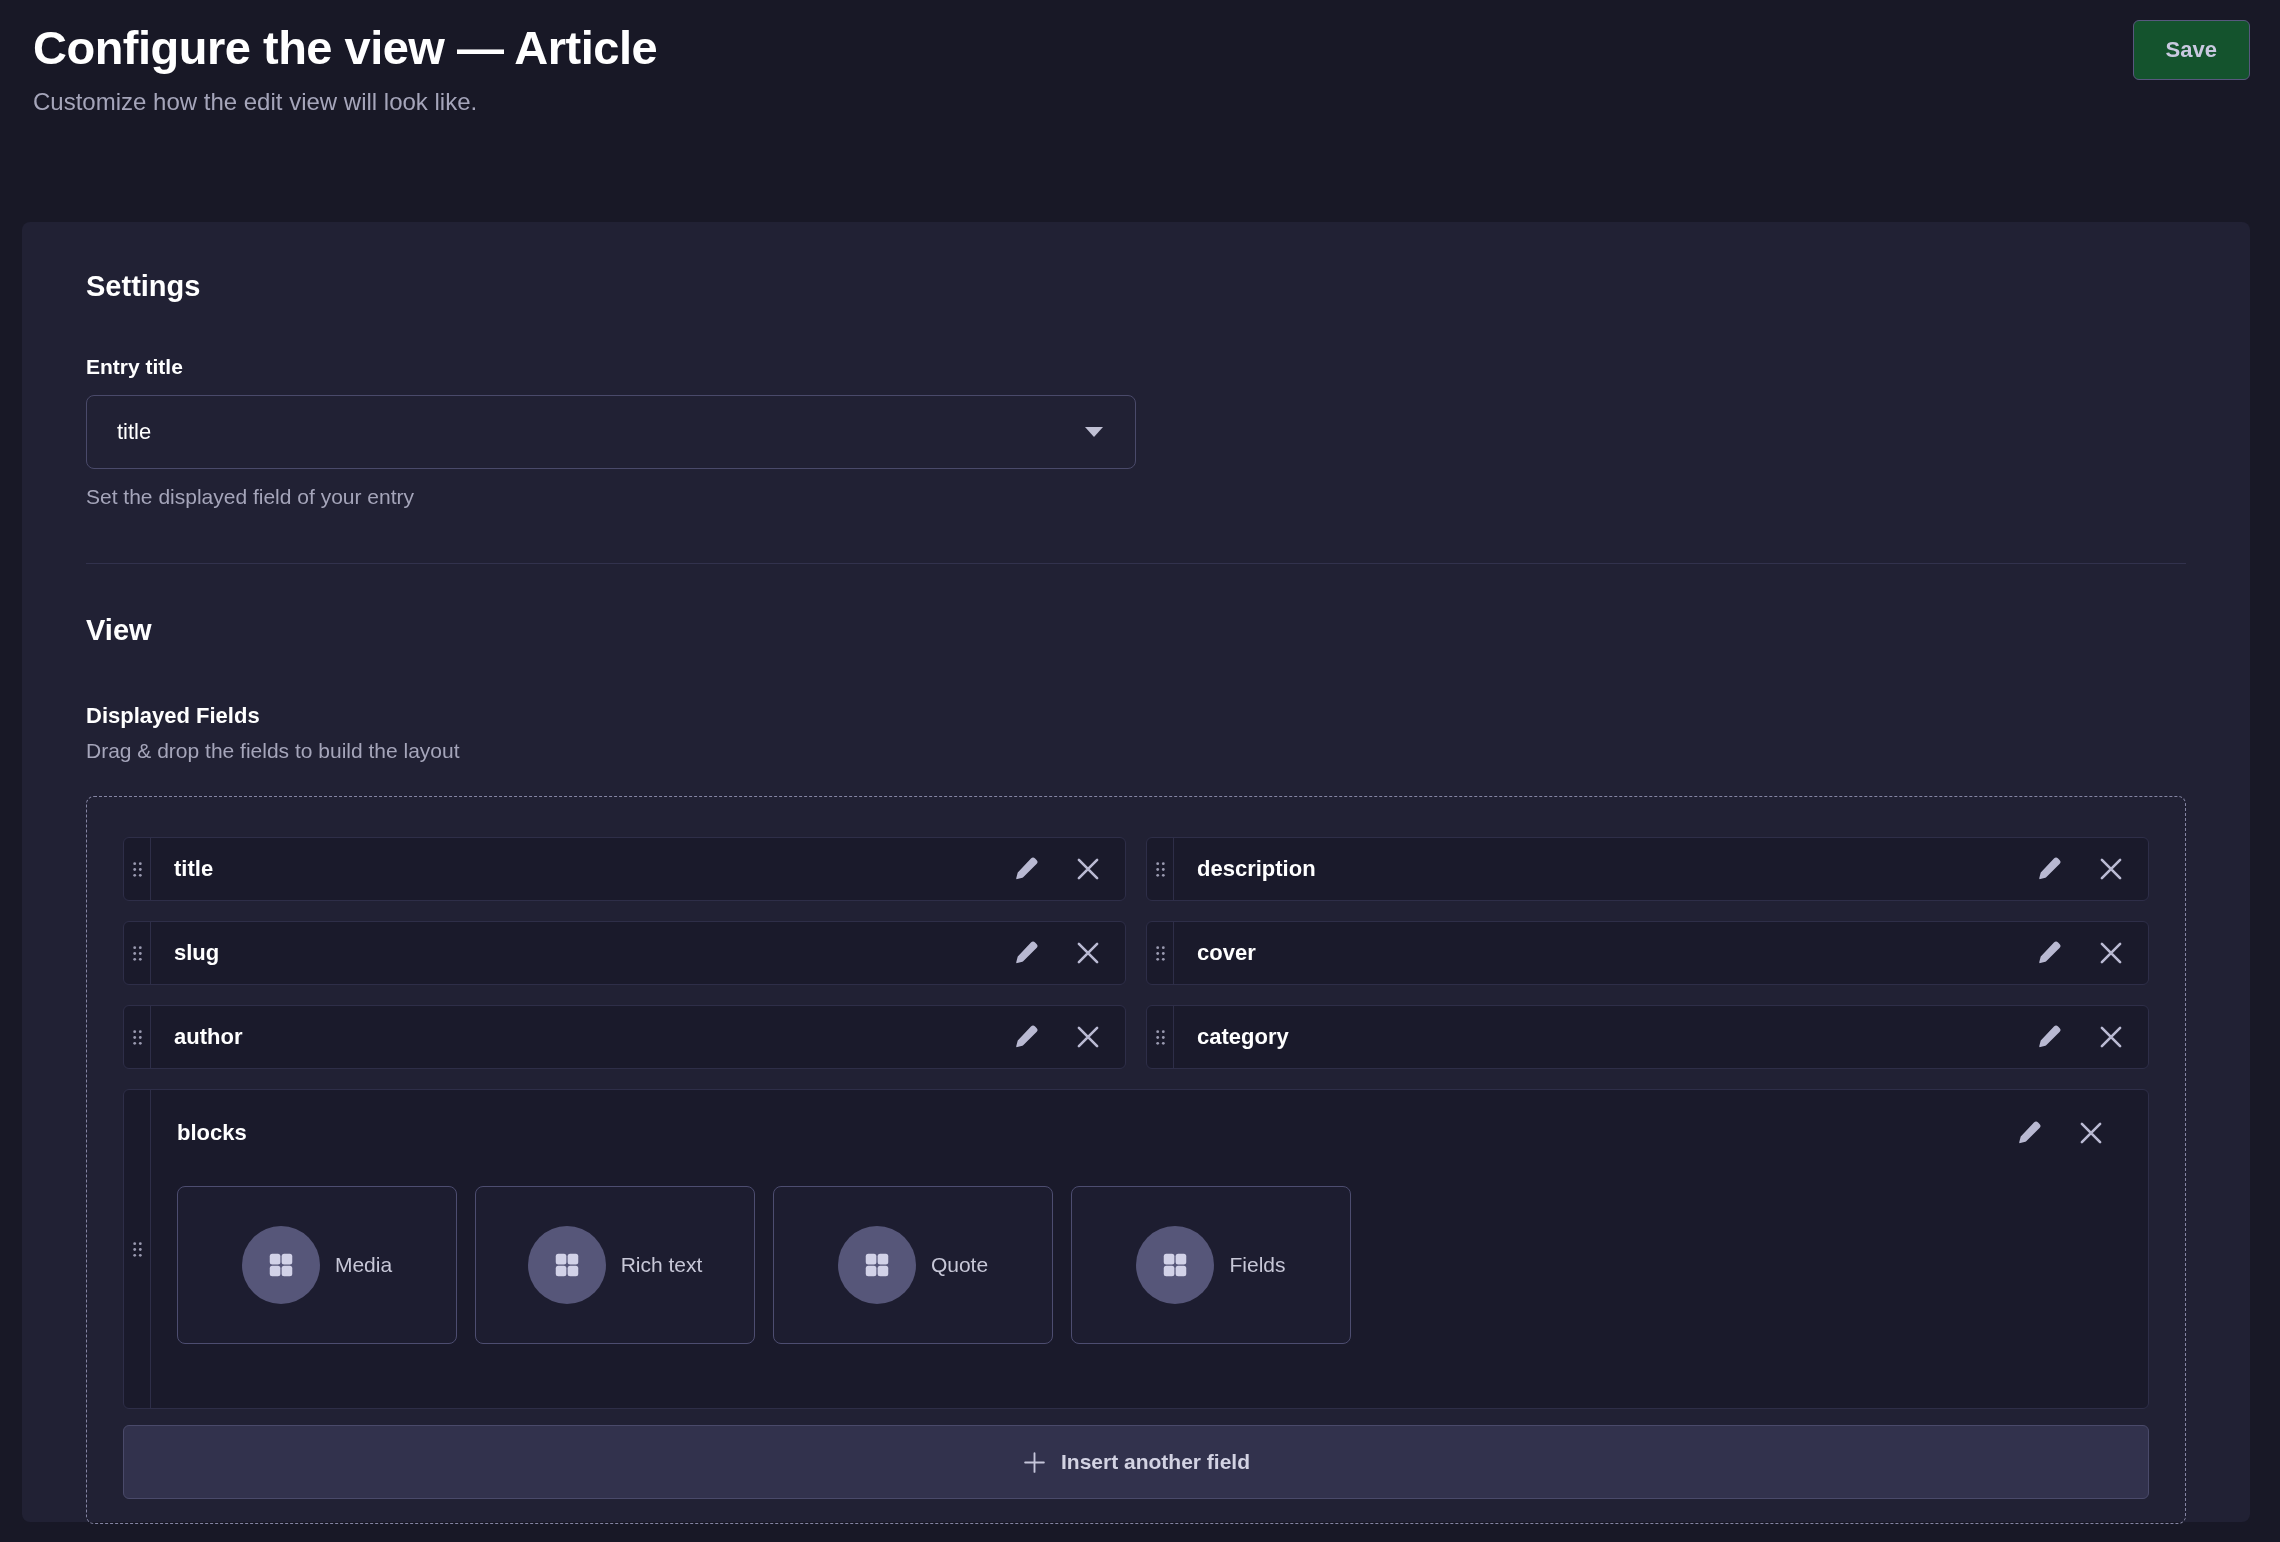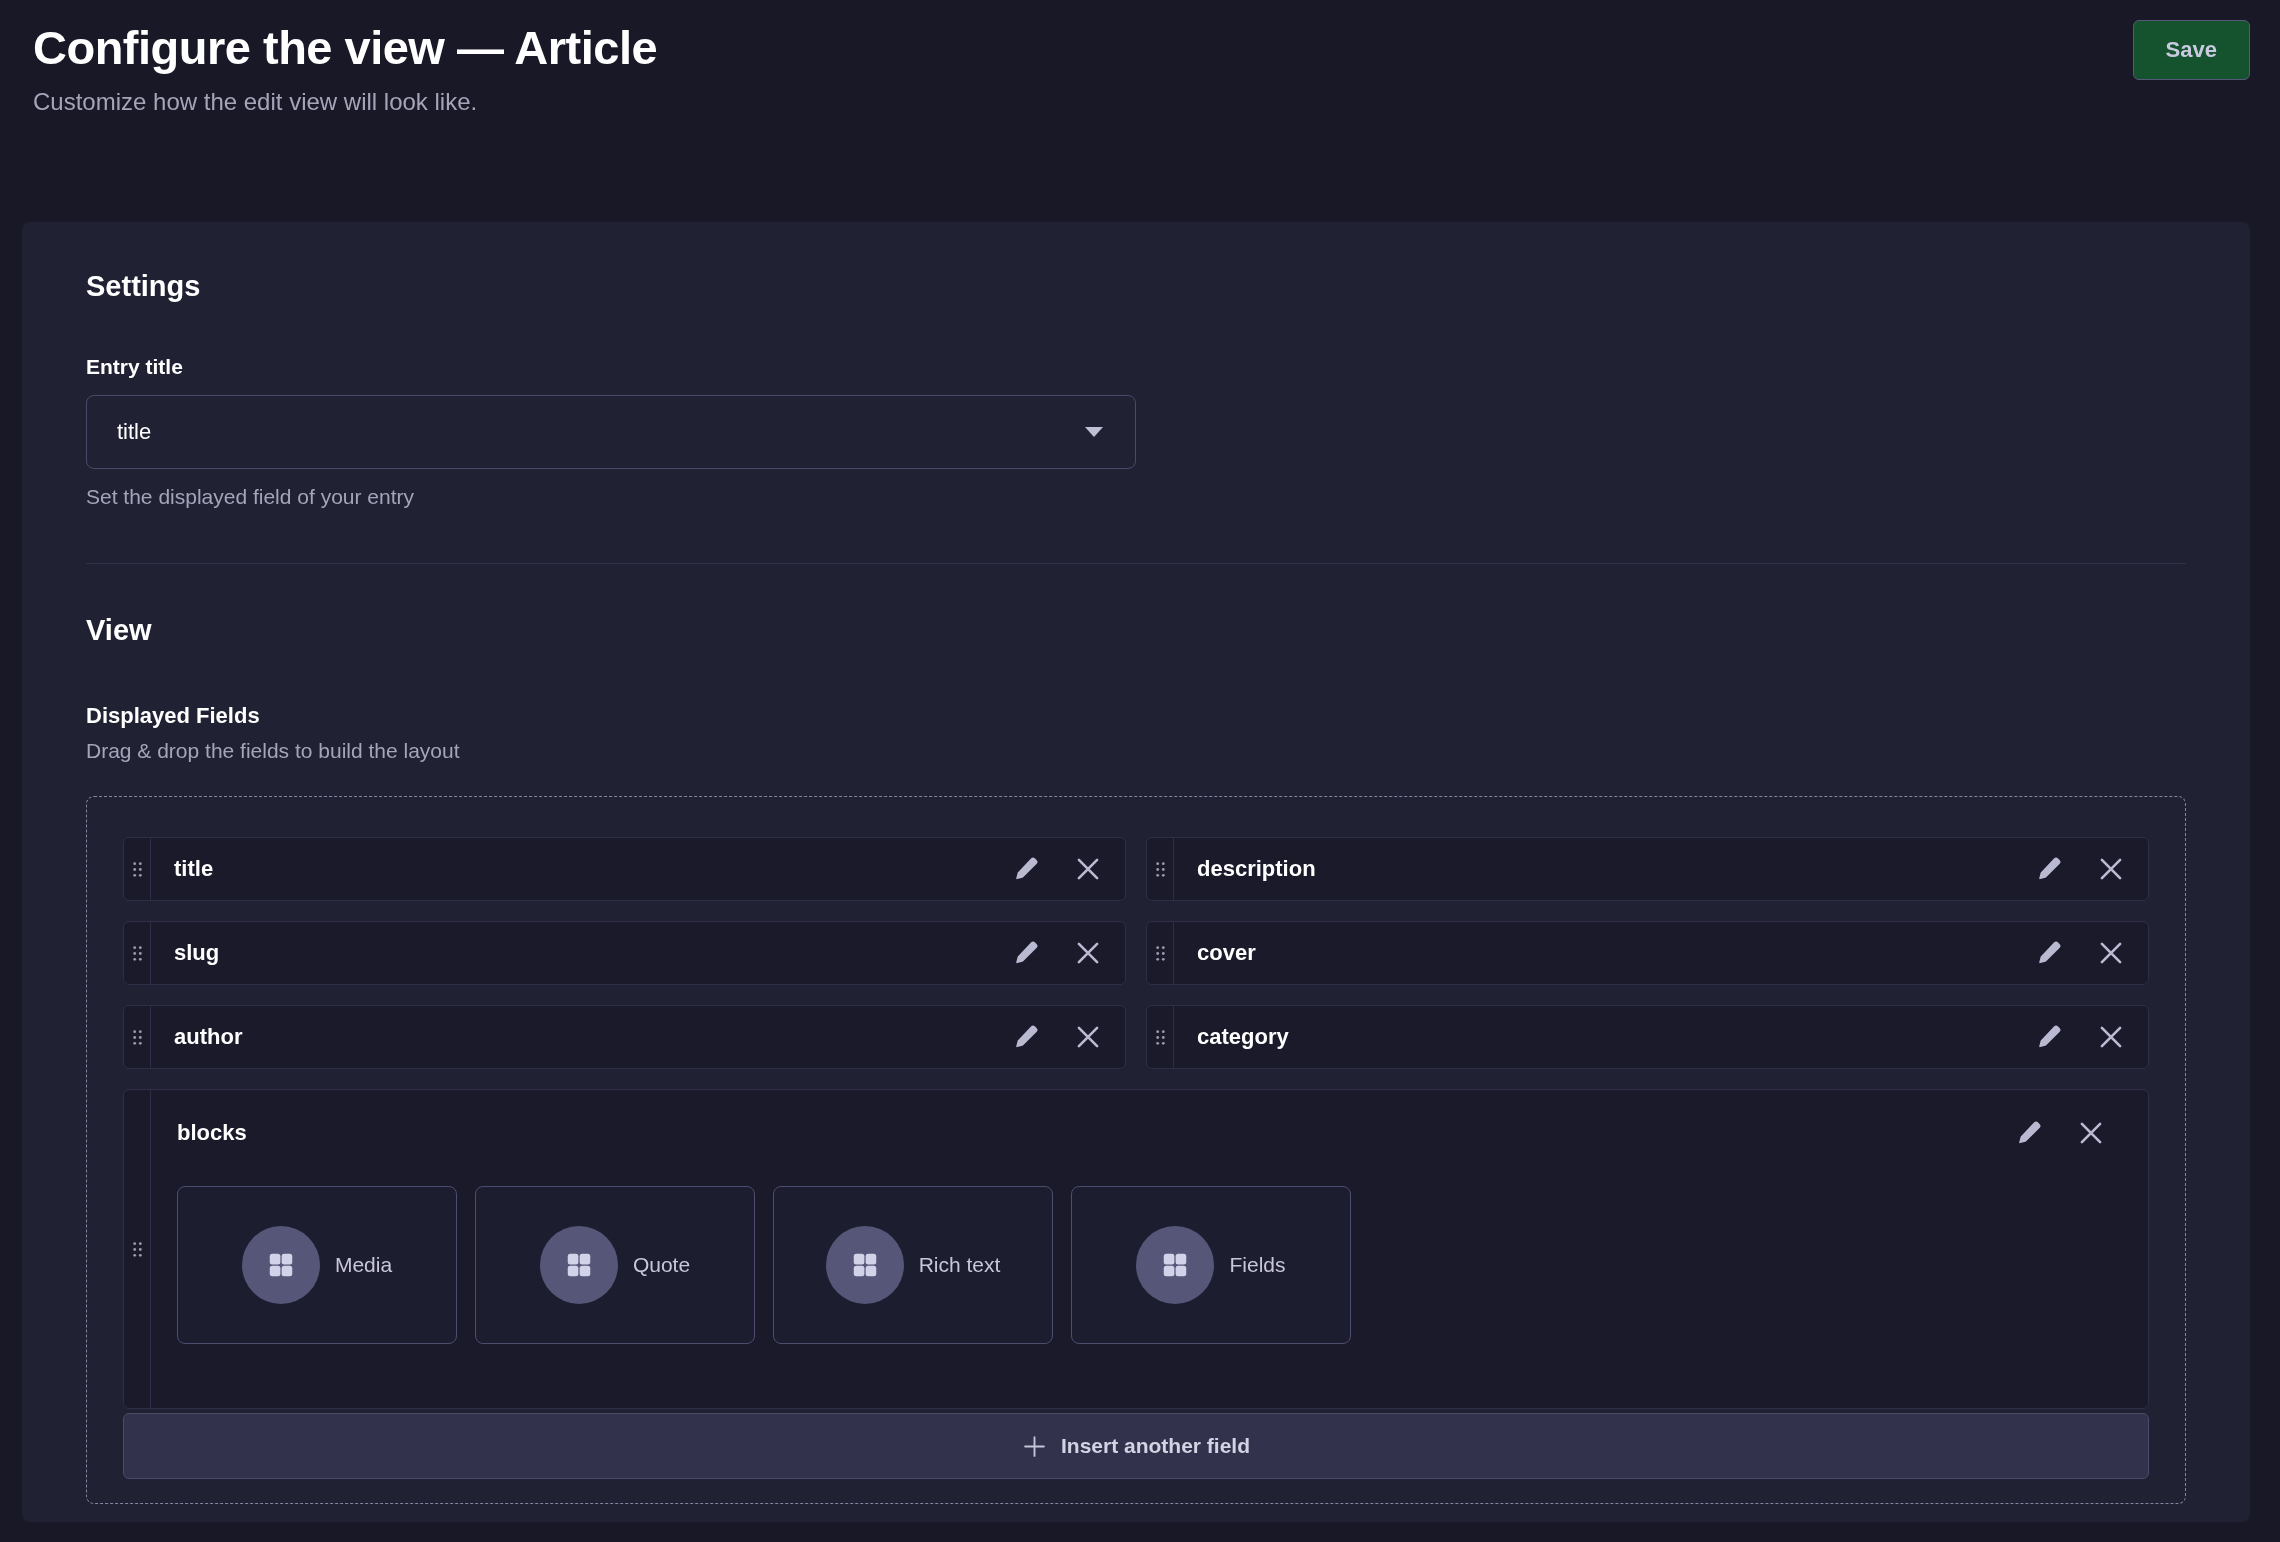--- a/index.html
+++ b/index.html
@@ -218,23 +218,23 @@
     justify-content: center;
   }
   .component-label {
     font-size: 21px;
     color: #c7c7d7;
     font-weight: 400;
   }
 
   
   .insert-btn {
-    margin-top: 4px;
+    margin-top: 16px;
     width: 100%;
-    height: 66px;
+    height: 74px;
     background: #32324d;
     border: 1px solid #4a4a6a;
     border-radius: 6px;
     color: #d3d3e3;
     font-size: 21px;
     font-weight: 600;
     font-family: "Liberation Sans", sans-serif;
     display: flex;
     align-items: center;
     justify-content: center;
@@ -500,35 +500,35 @@
               <span class="component-circle">
                 <svg width="30" height="30" viewBox="0 0 24 24">
                   <g fill="#d2d2e8">
                       <rect x="3" y="3" width="8.5" height="8.5" rx="2"></rect>
                       <rect x="12.5" y="3" width="8.5" height="8.5" rx="2"></rect>
                       <rect x="3" y="12.5" width="8.5" height="8.5" rx="2"></rect>
                       <rect x="12.5" y="12.5" width="8.5" height="8.5" rx="2"></rect>
                     </g>
                 </svg>
               </span>
-              <span class="component-label">Quote</span>
+              <span class="component-label">Rich text</span>
             </div>
 
             <div class="component-card">
               <span class="component-circle">
                 <svg width="30" height="30" viewBox="0 0 24 24">
                   <g fill="#d2d2e8">
                       <rect x="3" y="3" width="8.5" height="8.5" rx="2"></rect>
                       <rect x="12.5" y="3" width="8.5" height="8.5" rx="2"></rect>
                       <rect x="3" y="12.5" width="8.5" height="8.5" rx="2"></rect>
                       <rect x="12.5" y="12.5" width="8.5" height="8.5" rx="2"></rect>
                     </g>
                 </svg>
               </span>
-              <span class="component-label">Rich text</span>
+              <span class="component-label">Quote</span>
             </div>
 
             <div class="component-card">
               <span class="component-circle">
                 <svg width="30" height="30" viewBox="0 0 24 24">
                   <g fill="#d2d2e8">
                       <rect x="3" y="3" width="8.5" height="8.5" rx="2"></rect>
                       <rect x="12.5" y="3" width="8.5" height="8.5" rx="2"></rect>
                       <rect x="3" y="12.5" width="8.5" height="8.5" rx="2"></rect>
                       <rect x="12.5" y="12.5" width="8.5" height="8.5" rx="2"></rect>

